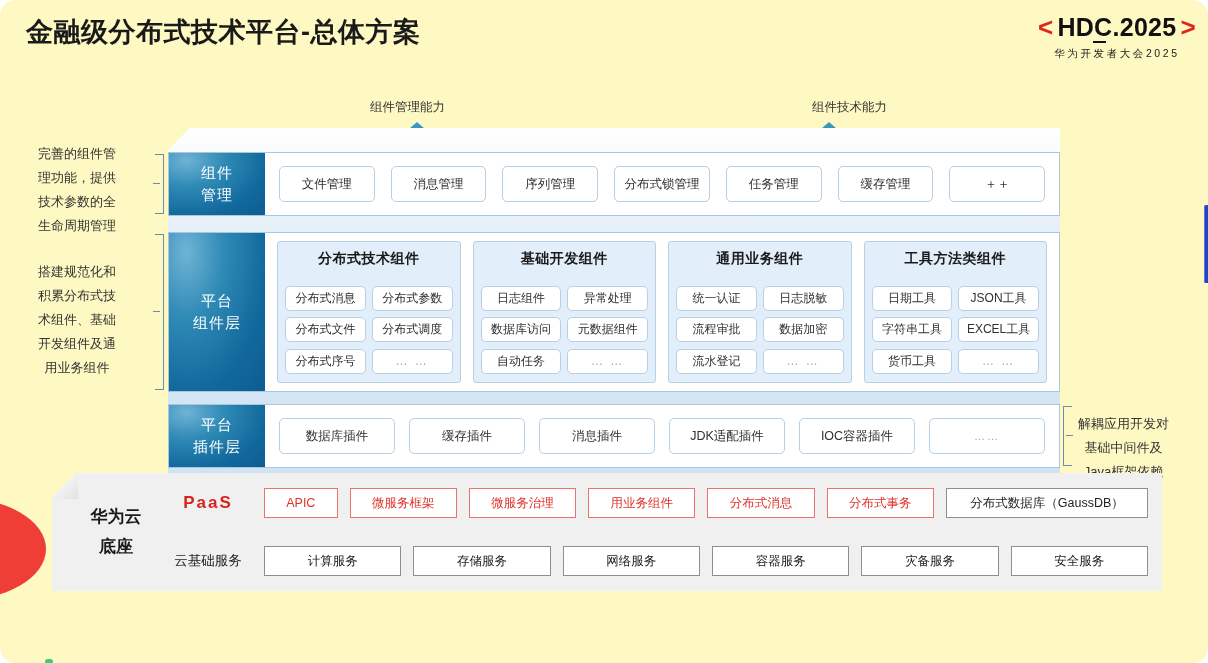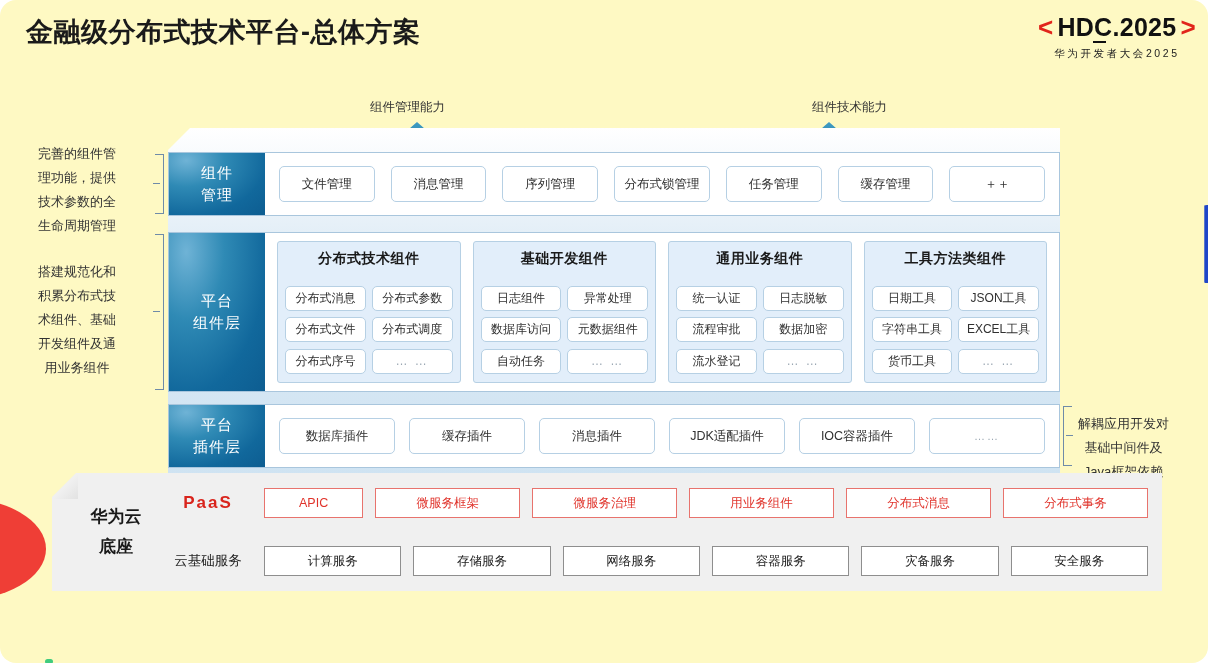--- a/index.html
+++ b/index.html
@@ -340,20 +340,21 @@
       <div class="cloud-rows">
         <div class="cloud-line">
           <div class="cloud-line-label paas">PaaS</div>
           <div class="cloud-items" id="paas-items">
               <div class="cell red" style="flex: 0.68 1 0%;">APIC</div>
               <div class="cell red">微服务框架</div>
               <div class="cell red">微服务治理</div>
               <div class="cell red">用业务组件</div>
               <div class="cell red">分布式消息</div>
               <div class="cell red">分布式事务</div>
+              <div class="cell gray" style="flex: 1.9 1 0%;">分布式数据库（GaussDB）</div>
             </div>
         </div>
         <div class="cloud-line">
           <div class="cloud-line-label base">云基础服务</div>
           <div class="cloud-items" id="base-items">
               <div class="cell gray">计算服务</div>
               <div class="cell gray">存储服务</div>
               <div class="cell gray">网络服务</div>
               <div class="cell gray">容器服务</div>
               <div class="cell gray">灾备服务</div>

